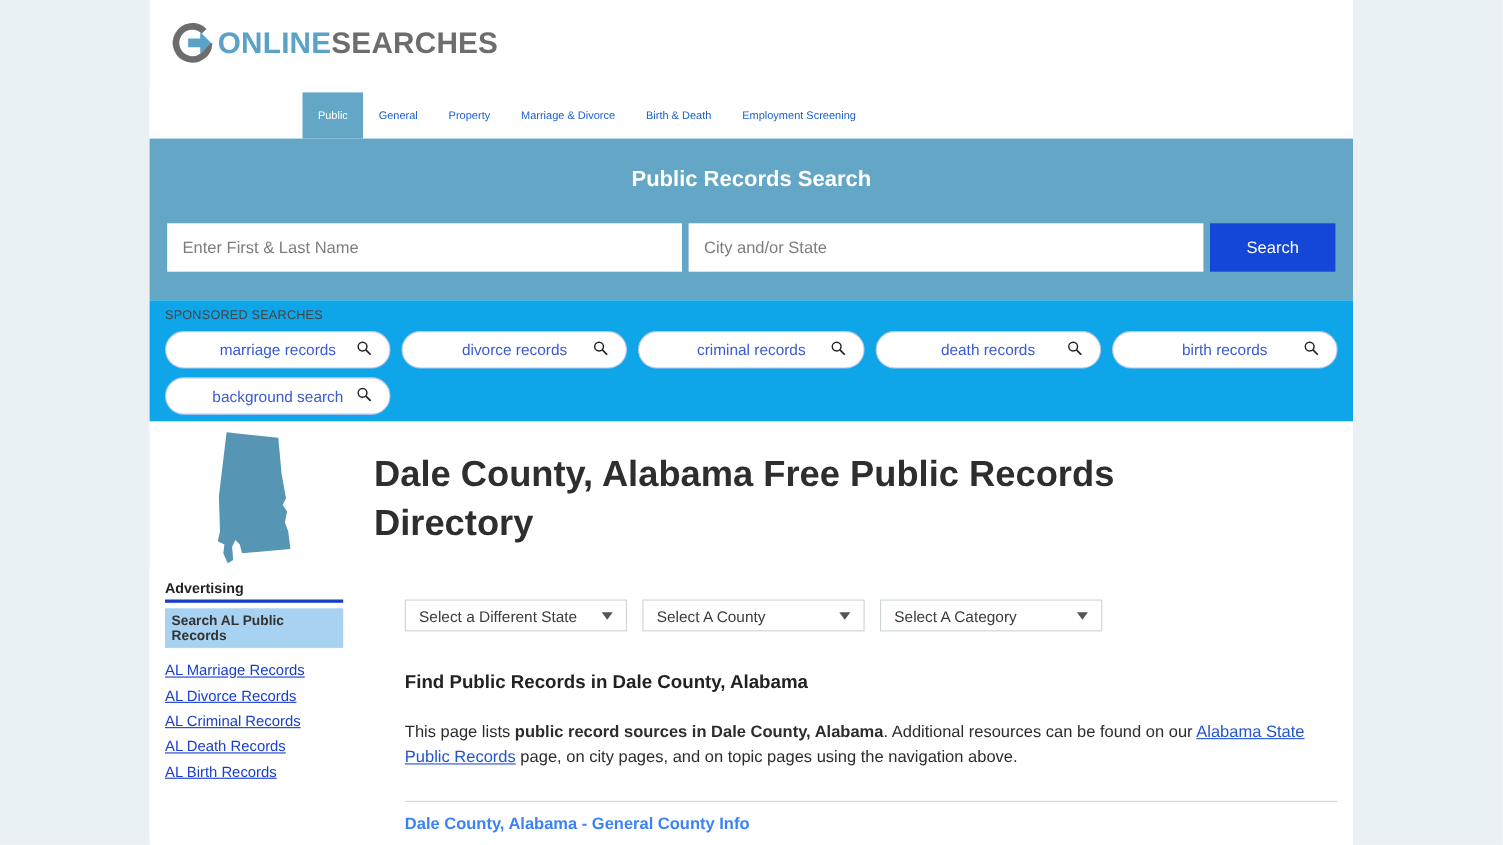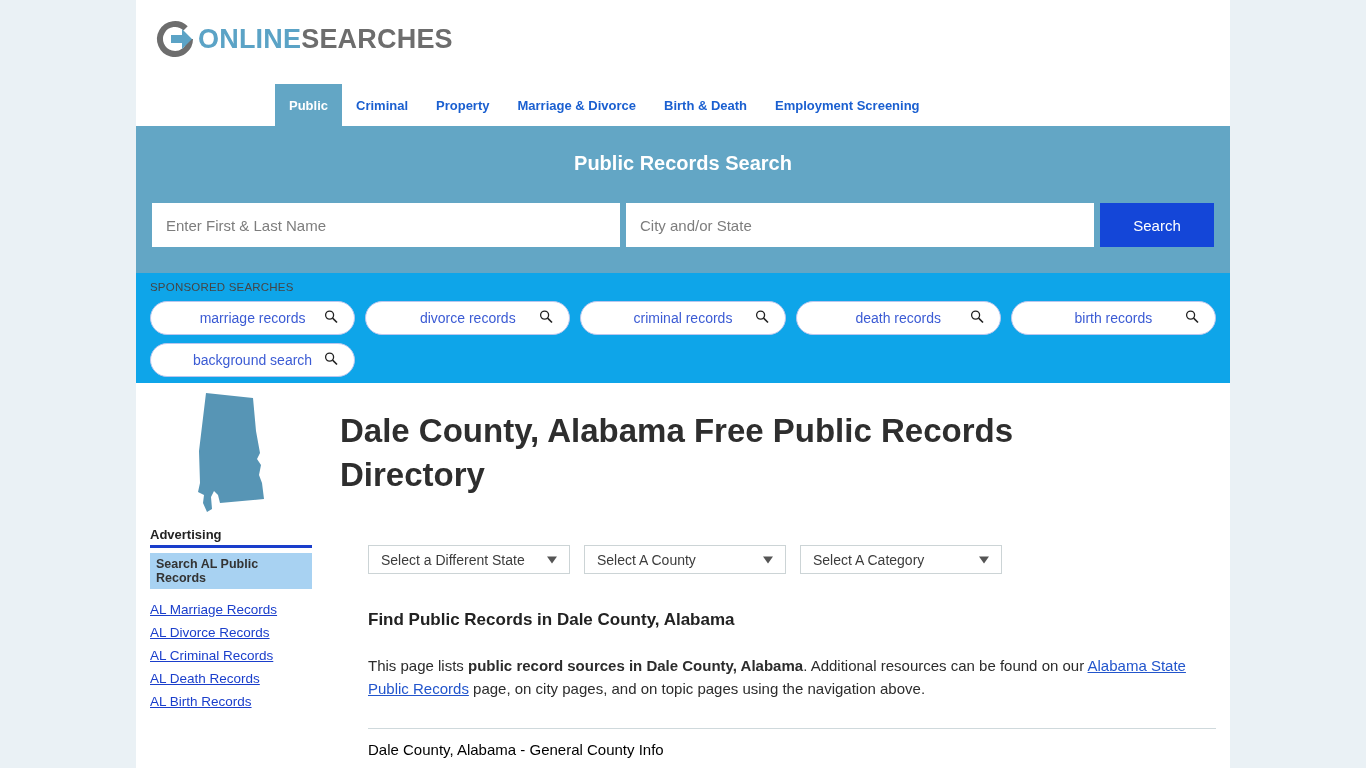--- a/index.html
+++ b/index.html
@@ -48,22 +48,22 @@
     padding-left: 139px;
     display: flex;
     align-items: stretch;
     border-bottom: 0;
     background: #ffffff;
   }
   .nav-tab {
     display: flex;
     align-items: center;
     padding: 0 14px;
-    font-size: 13px;
-    font-weight: bold;
+    font-size: 10px;
+    font-weight: normal;
     color: #1a5fd0;
     cursor: pointer;
     white-space: nowrap;
   }
   .nav-tab.active {
     background: #63a6c5;
     color: #ffffff;
   }
 
   
@@ -226,22 +226,22 @@
   .para b { font-weight: bold; }
   .para a { color: #2255cc; text-decoration: underline; }
 
   .divider {
     margin: 27px 0 0 14px;
     border-top: 1px solid #cfd9dc;
     max-width: 880px;
   }
   .sub-head {
     font-size: 15px;
-    font-weight: normal;
-    color: #000000;
+    font-weight: bold;
+    color: #3b82f6;
     margin: 12px 0 0 14px;
   }
 
   
   .ad-title {
     font-size: 13px;
     font-weight: bold;
     color: #222;
     padding-bottom: 3px;
     border-bottom: 3px solid #1a3ecb;
@@ -285,21 +285,21 @@
         </svg>
       </span>
       <span class="logo-text">
         <span class="logo-online">ONLINE</span><span class="logo-searches">SEARCHES</span>
       </span>
     </div>
   </div>
 
   <div class="navbar">
     <div class="nav-tab active">Public</div>
-    <div class="nav-tab">Criminal</div>
+    <div class="nav-tab">General</div>
     <div class="nav-tab">Property</div>
     <div class="nav-tab">Marriage &amp; Divorce</div>
     <div class="nav-tab">Birth &amp; Death</div>
     <div class="nav-tab">Employment Screening</div>
   </div>
 
   <div class="hero">
     <div class="hero-title">Public Records Search</div>
     <div class="hero-form">
       <input id="name-field" class="hero-input" type="text" placeholder="Enter First &amp; Last Name" style="">

